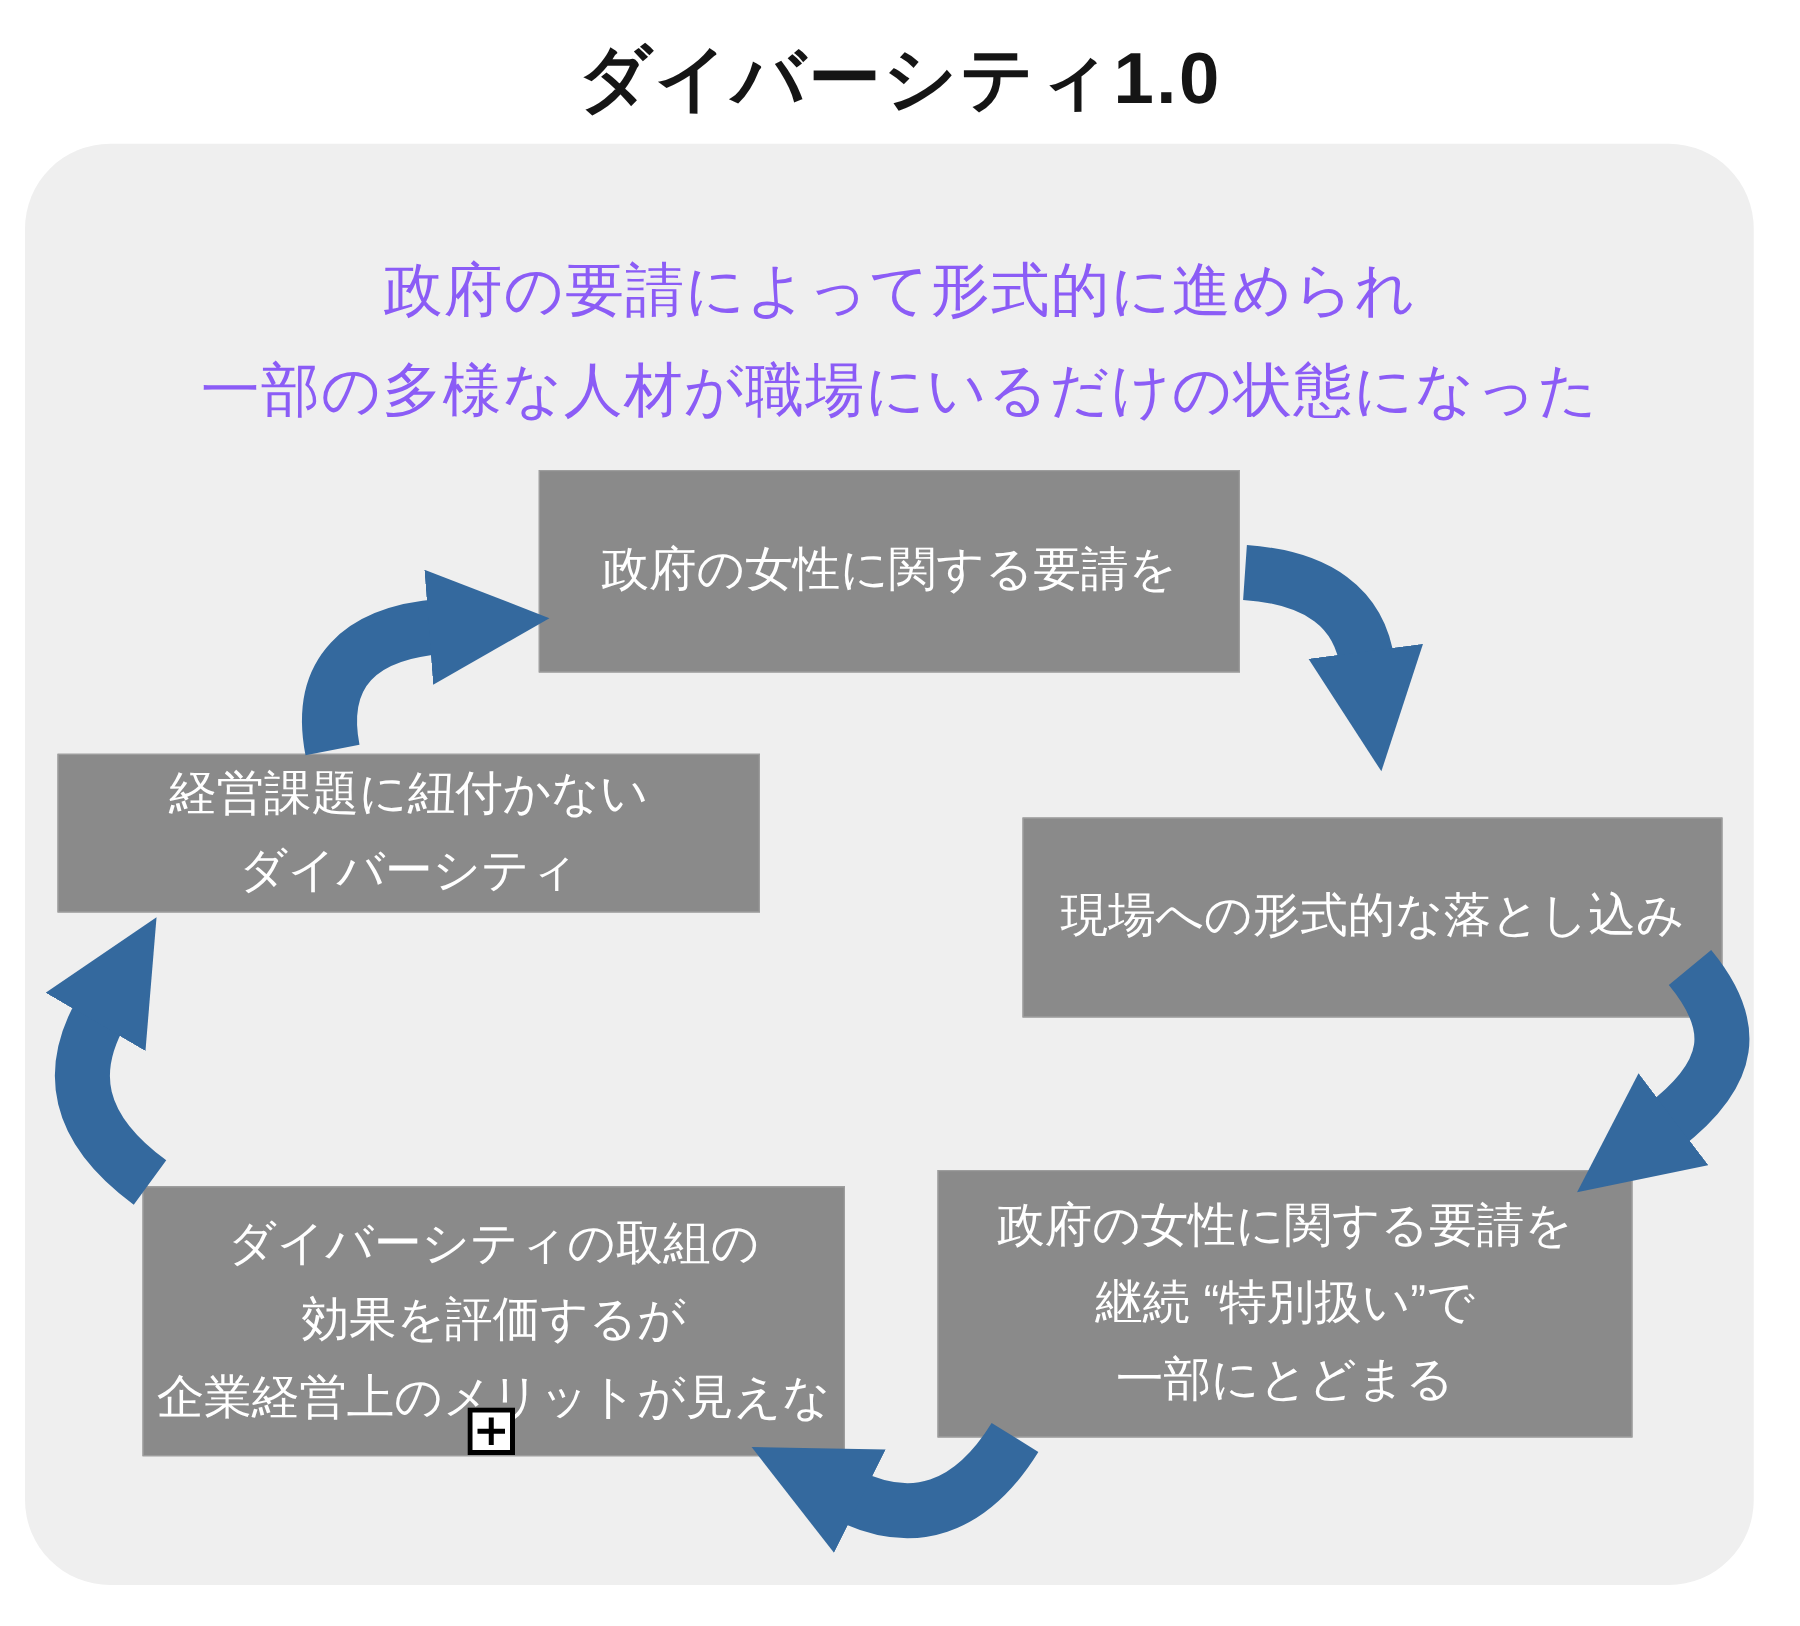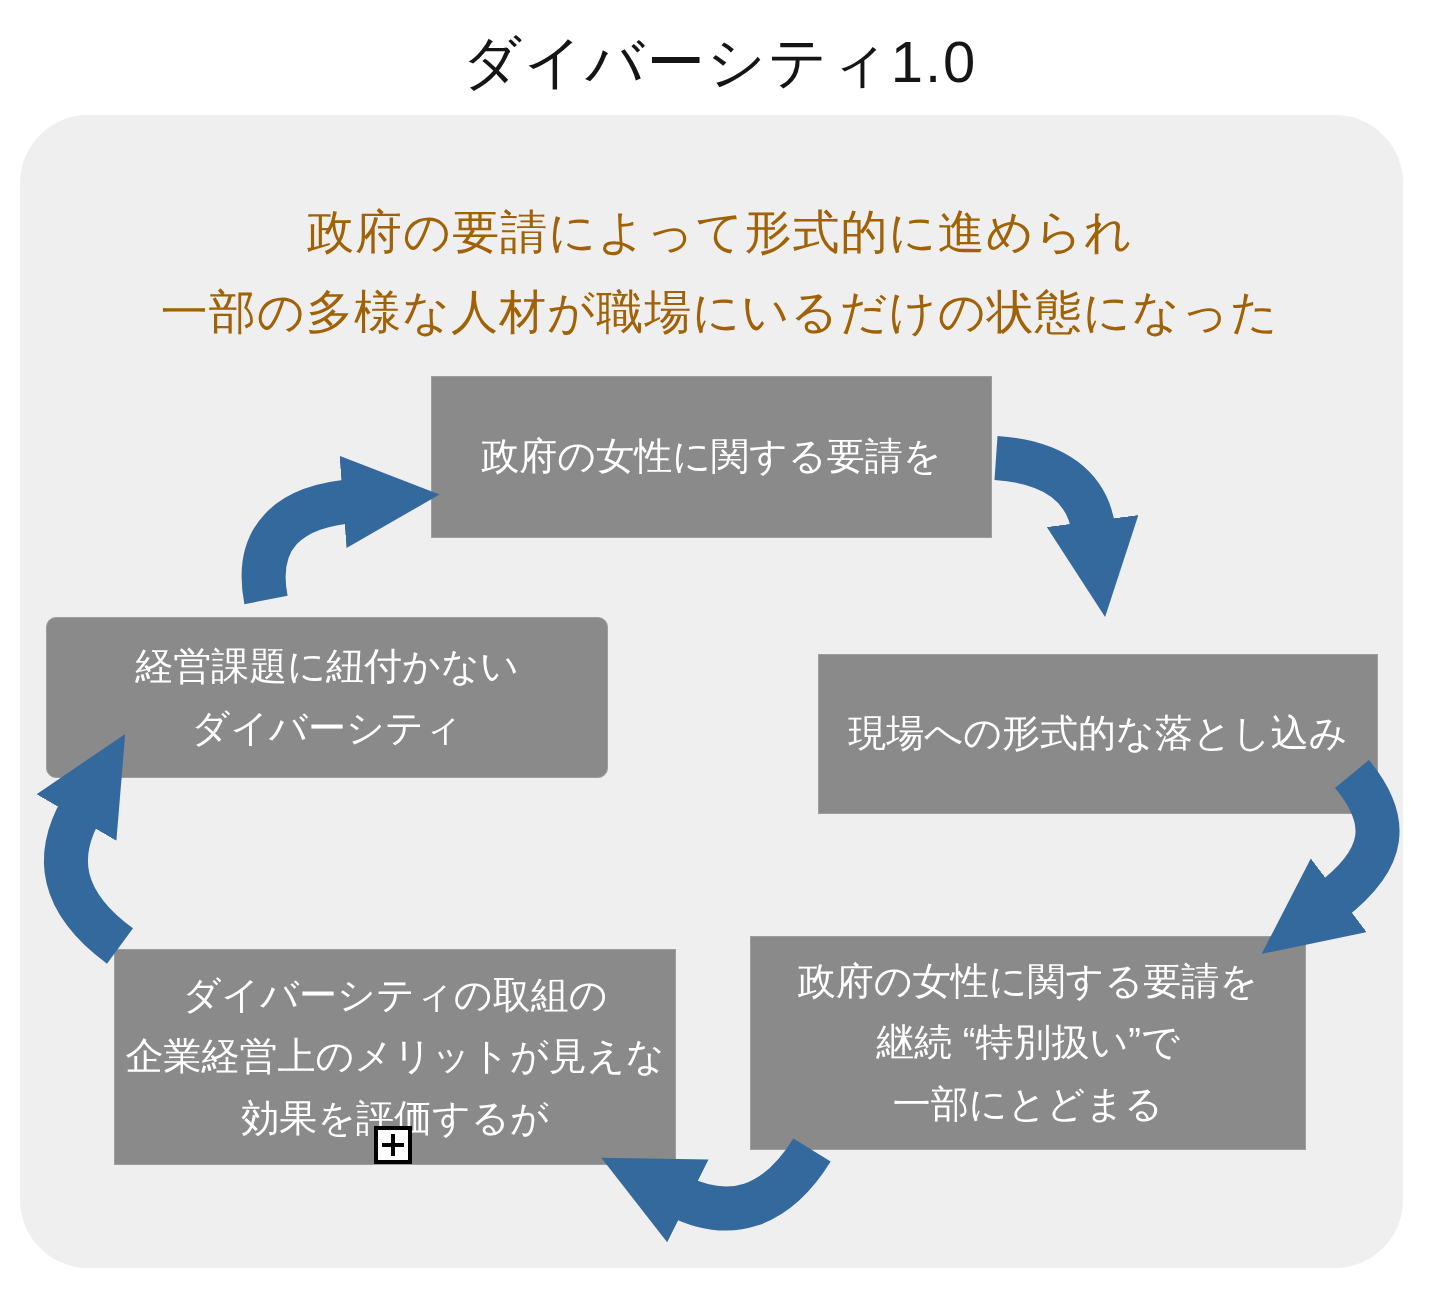--- a/index.html
+++ b/index.html
@@ -3,43 +3,43 @@
 <meta charset="utf-8">
 <style>
   html,body { margin:0; padding:0; }
   body {
     width:1440px; height:1301px; position:relative; background:#ffffff;
     font-family:"Liberation Sans","DejaVu Sans",sans-serif;
     overflow:hidden;
   }
   .title {
     position:absolute; top:24px; left:0; width:1440px;
-    text-align:center; font-size:58px; font-weight:400; color:#151515;
+    text-align:center; font-size:58px; font-weight:700; color:#151515;
     letter-spacing:2px;
   }
   .panel {
     position:absolute; left:20px; top:115px; width:1383px; height:1153px;
     background:#efefef; border-radius:68px;
   }
   .subtitle {
     position:absolute; top:192px; left:0; width:1440px; text-align:center;
-    color:#a16207; font-size:47px; font-weight:500; line-height:1.7;
+    color:#8b5cf6; font-size:47px; font-weight:500; line-height:1.7;
     letter-spacing:1px;
   }
   .box {
     position:absolute; background:#8a8a8a; border:1px solid #9d9d9d;
     color:#ffffff; display:flex; flex-direction:column; justify-content:center;
     align-items:center; text-align:left; font-size:38px; line-height:1.62;
     z-index:1; box-sizing:border-box; padding:4px 6px;
   }
   .box-top          { left:431px; top:376px;  width:561px; height:162px; }
   .box-right        { left:818px; top:618px;  width:560px; height:160px;margin-top:36px; }
   .box-bottom-right { left:750px; top:936px;  width:556px; height:214px; }
   .box-bottom-left  { left:114px; top:949px;  width:562px; height:216px; }
-  .box-left         { left:46px;  top:617px;  width:562px; height:161px;border-radius:10px; }
+  .box-left         { left:46px;  top:603px;  width:562px; height:127px; }
   svg.arrows {
     position:absolute; left:0; top:0; width:1440px; height:1301px;
     z-index:2; pointer-events:none;
   }
   .cursor {
     position:absolute; left:374px; top:1126px; width:30px; height:30px;
     background:#ffffff; border:4px solid #000000; z-index:3;
   }
   .cursor::before {
     content:""; position:absolute; left:4px; top:13px; width:22px; height:4px;
@@ -71,22 +71,22 @@
 </div>
 
 <div class="box box-bottom-right">
   <div>政府の女性に関する要請を</div>
   <div>継続 “特別扱い”で</div>
   <div>一部にとどまる</div>
 </div>
 
 <div class="box box-bottom-left">
   <div>ダイバーシティの取組の</div>
+  <div>効果を評価するが</div>
   <div>企業経営上のメリットが見えな</div>
-  <div>効果を評価するが</div>
 </div>
 
 <div class="box box-left">
   <div>経営課題に紐付かない</div>
   <div>ダイバーシティ</div>
 </div>
 
 <svg class="arrows" viewBox="0 0 1440 1301" aria-hidden="true">
   <defs>
     <marker id="ah" markerWidth="3" markerHeight="3" refX="0.25" refY="1.05" orient="auto" markerUnits="strokeWidth">

